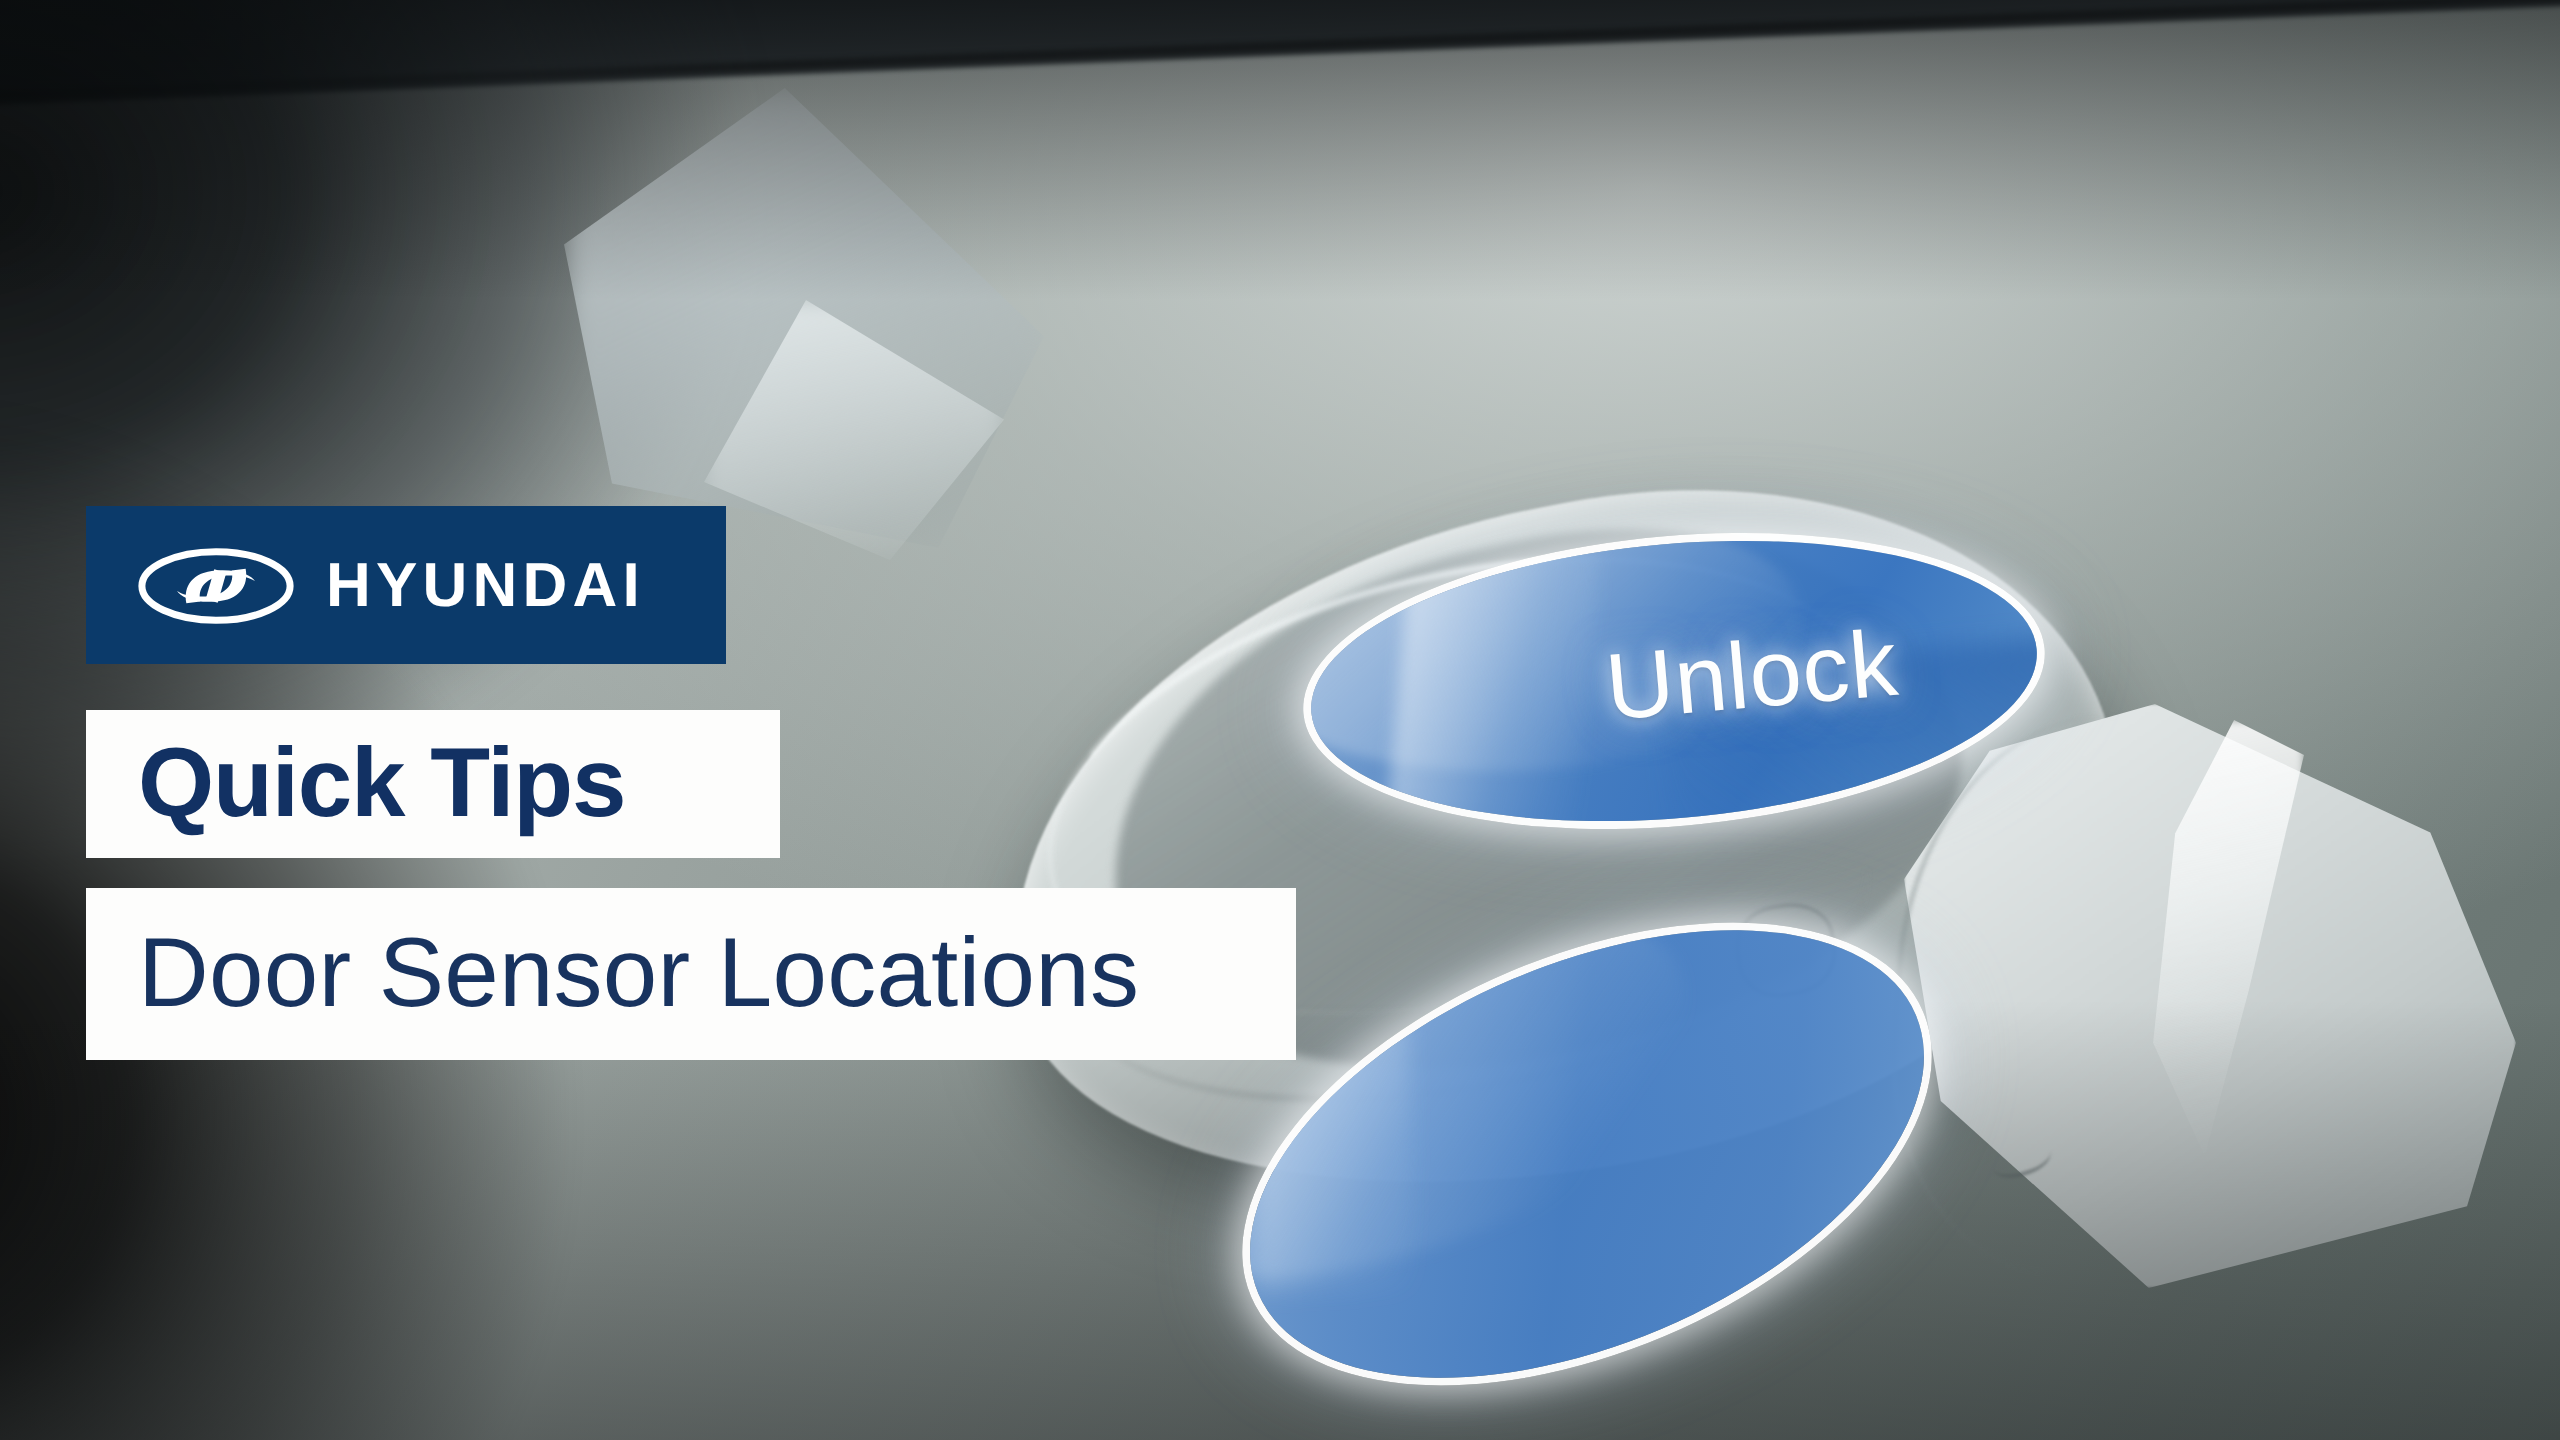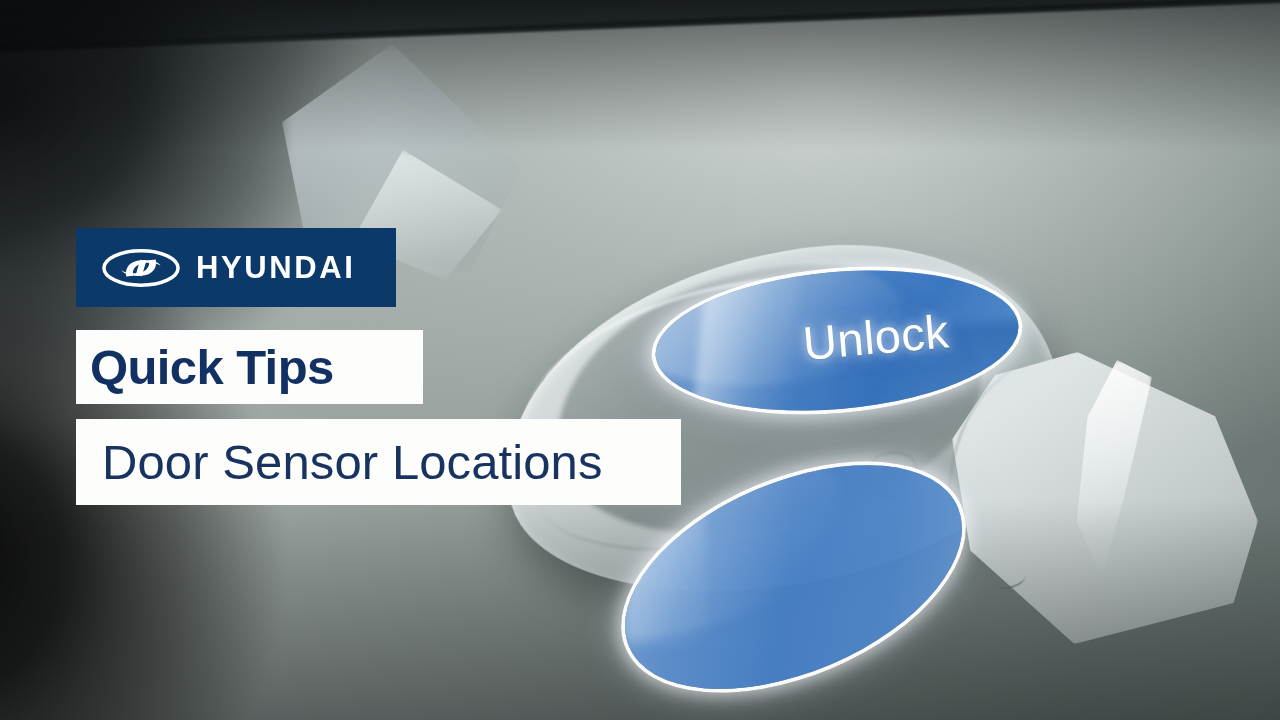--- a/index.html
+++ b/index.html
@@ -419,22 +419,21 @@
       0 1px 2px rgba(24,60,110,0.40);
     padding-left: 78px;
     box-sizing: border-box;
     pointer-events: none;
   }
 
   
   .lockup {
     position: absolute;
     left: 43px;
-    top: 228px;
-    margin-left: 33px;
+    top: 253px;
   }
 
   .brand-bar {
     position: relative;
     width: 320px;
     height: 79px;
     background: #0b3a6a;
     display: flex;
     align-items: center;
     gap: 16px;
@@ -459,21 +458,21 @@
 
   .title-box {
     position: absolute;
     left: 0;
     top: 102px;
     width: 347px;
     height: 74px;
     background: #fdfdfc;
     display: flex;
     align-items: center;
-    padding-left: 14px;
+    padding-left: 26px;
     box-sizing: border-box;
   }
   .title-text {
     color: #123163;
     font-family: "Liberation Sans", sans-serif;
     font-size: 49px;
     font-weight: 700;
     letter-spacing: -0.6px;
     line-height: 1;
     white-space: nowrap;

